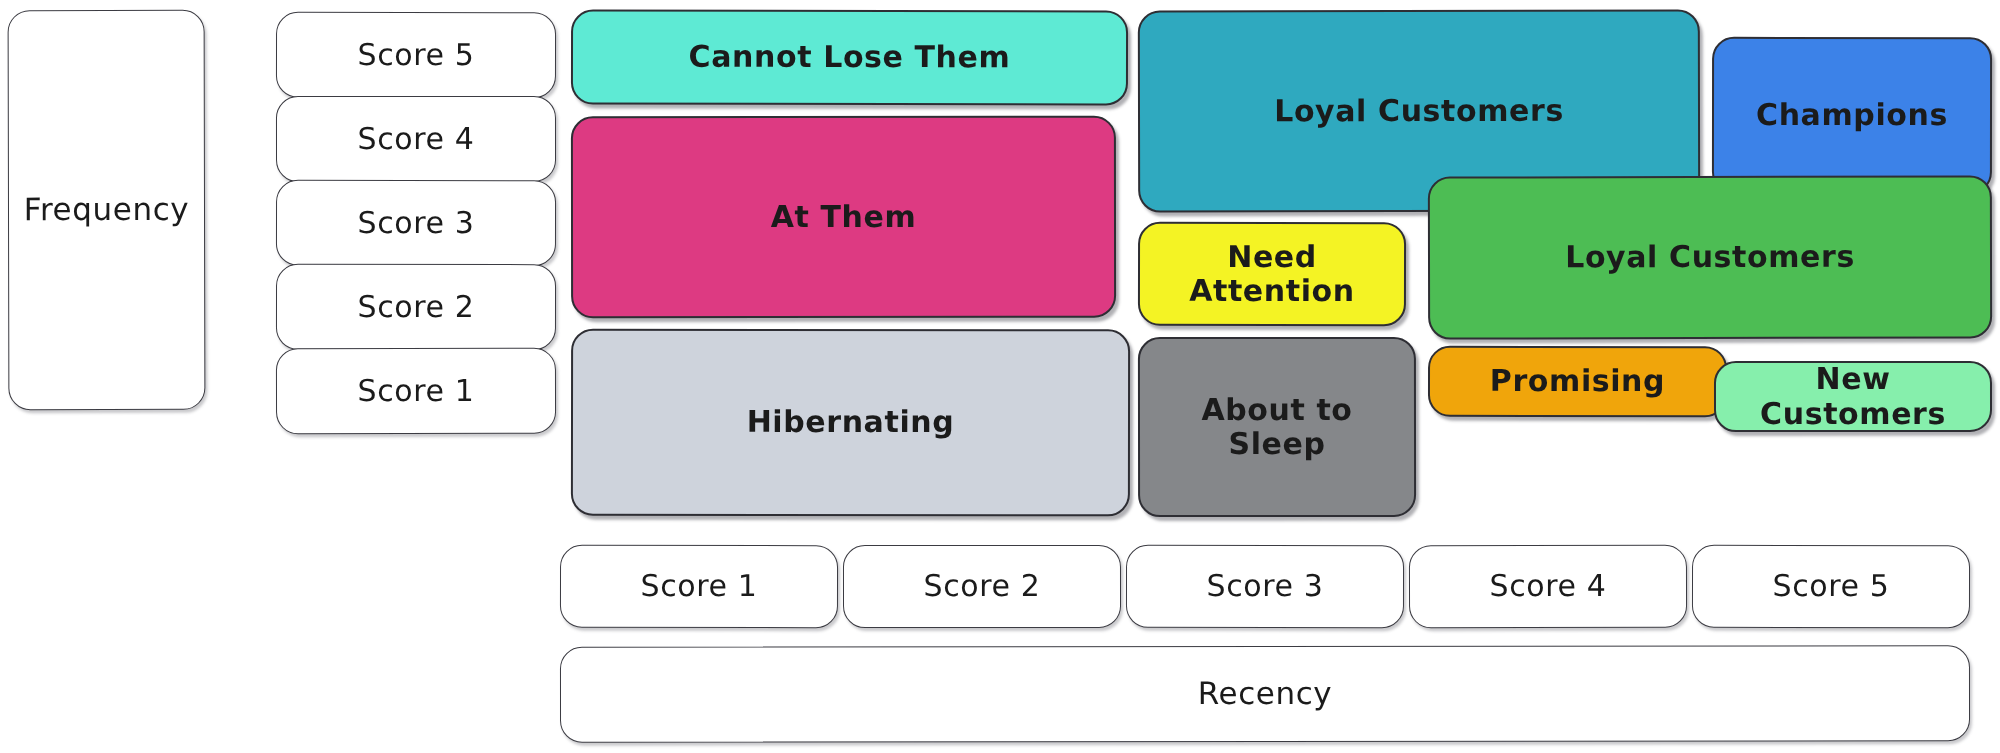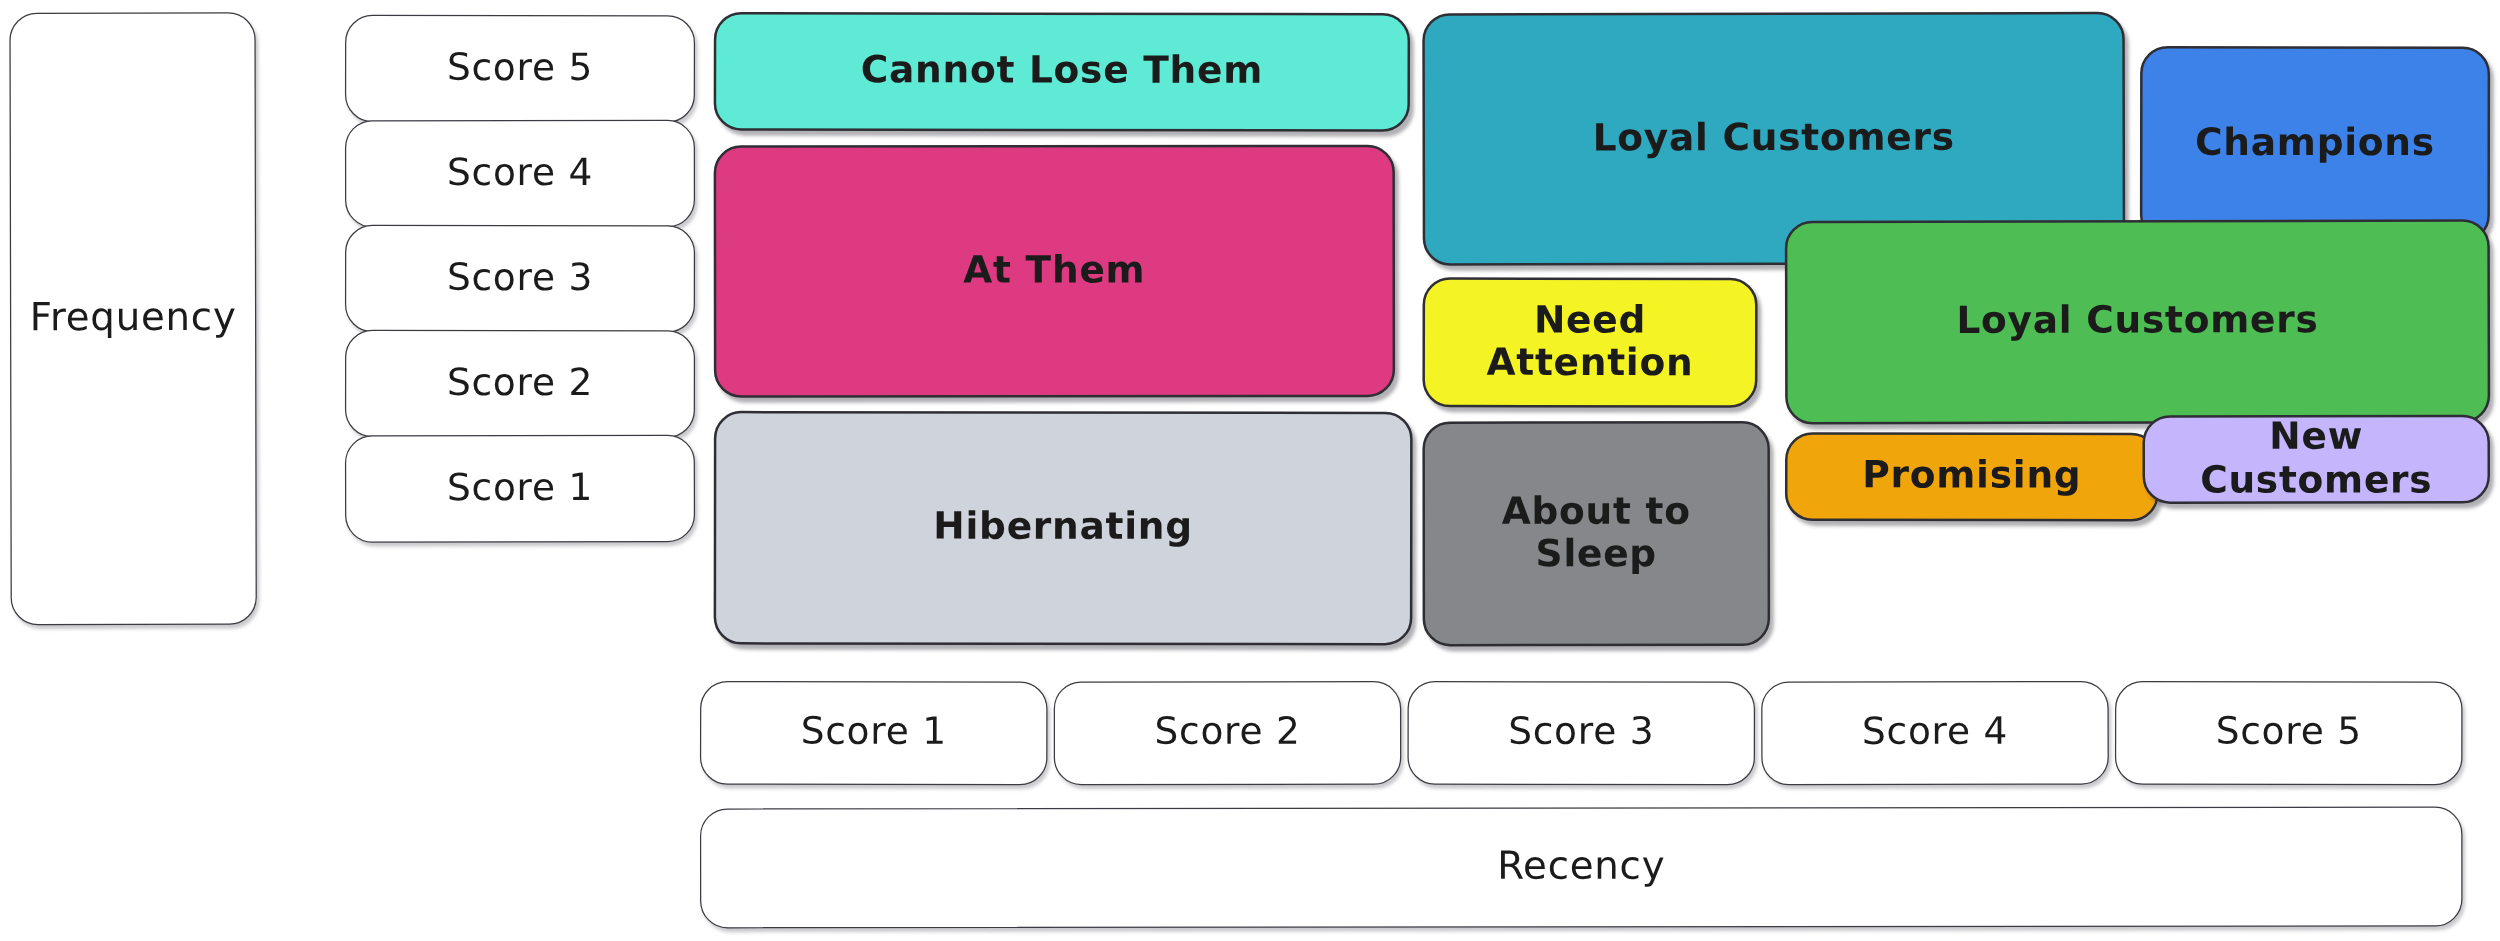--- a/index.html
+++ b/index.html
@@ -56,21 +56,21 @@
   .tilt-d { transform: rotate(0.07deg); }
 
   .label-frequency { font-size: 31px; }
   .label-recency { font-size: 31px; }
 </style>
 </head>
 <body>
 
 <div id="canvas">
 
-  <div class="box plain tilt-a label-frequency" style="left:8px; top:10px; width:197px; height:490px;">
+  <div class="box plain tilt-a label-frequency" style="left:8px; top:10px; width:197px; height:400px;">
     <span>Frequency</span>
   </div>
 
   <div class="box plain tilt-b" style="left:276px; top:12px; width:280px; height:86px;">
     <span>Score 5</span>
   </div>
   <div class="box plain tilt-c" style="left:276px; top:96px; width:280px; height:86px;">
     <span>Score 4</span>
   </div>
   <div class="box plain tilt-b" style="left:276px; top:180px; width:280px; height:86px;">
@@ -105,21 +105,21 @@
 
   <div class="box seg tilt-d" style="left:1712px; top:10px; width:280px; height:157px; background:#3C82E8;margin-top:27px;">
     <span>Champions</span>
   </div>
   <div class="box seg tilt-a" style="left:1428px; top:176px; width:564px; height:163px; background:#4DBD54;">
     <span>Loyal Customers</span>
   </div>
   <div class="box seg tilt-b" style="left:1428px; top:346px; width:299px; height:71px; background:#F0A50B;">
     <span>Promising</span>
   </div>
-  <div class="box seg tilt-c" style="left:1714px; top:332px; width:278px; height:71px; background:#c4b5fd;">
+  <div class="box seg tilt-c" style="left:1714px; top:361px; width:278px; height:71px; background:#86efac;">
     <span>New Customers</span>
   </div>
 
   <div class="box plain tilt-b" style="left:560px; top:545px; width:278px; height:83px;">
     <span>Score 1</span>
   </div>
   <div class="box plain tilt-c" style="left:843px; top:545px; width:278px; height:83px;">
     <span>Score 2</span>
   </div>
   <div class="box plain tilt-d" style="left:1126px; top:545px; width:278px; height:83px;">

